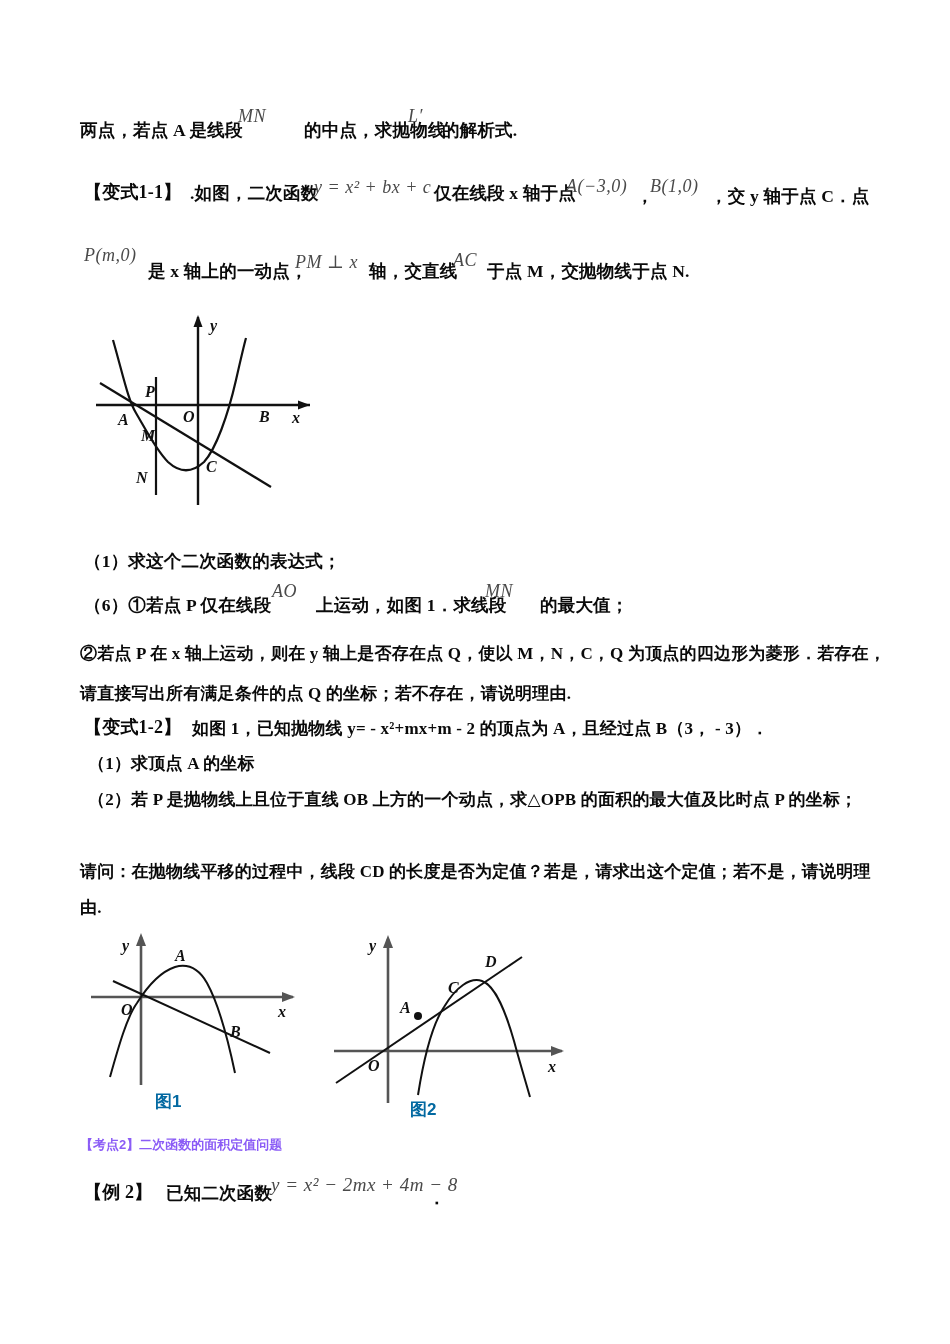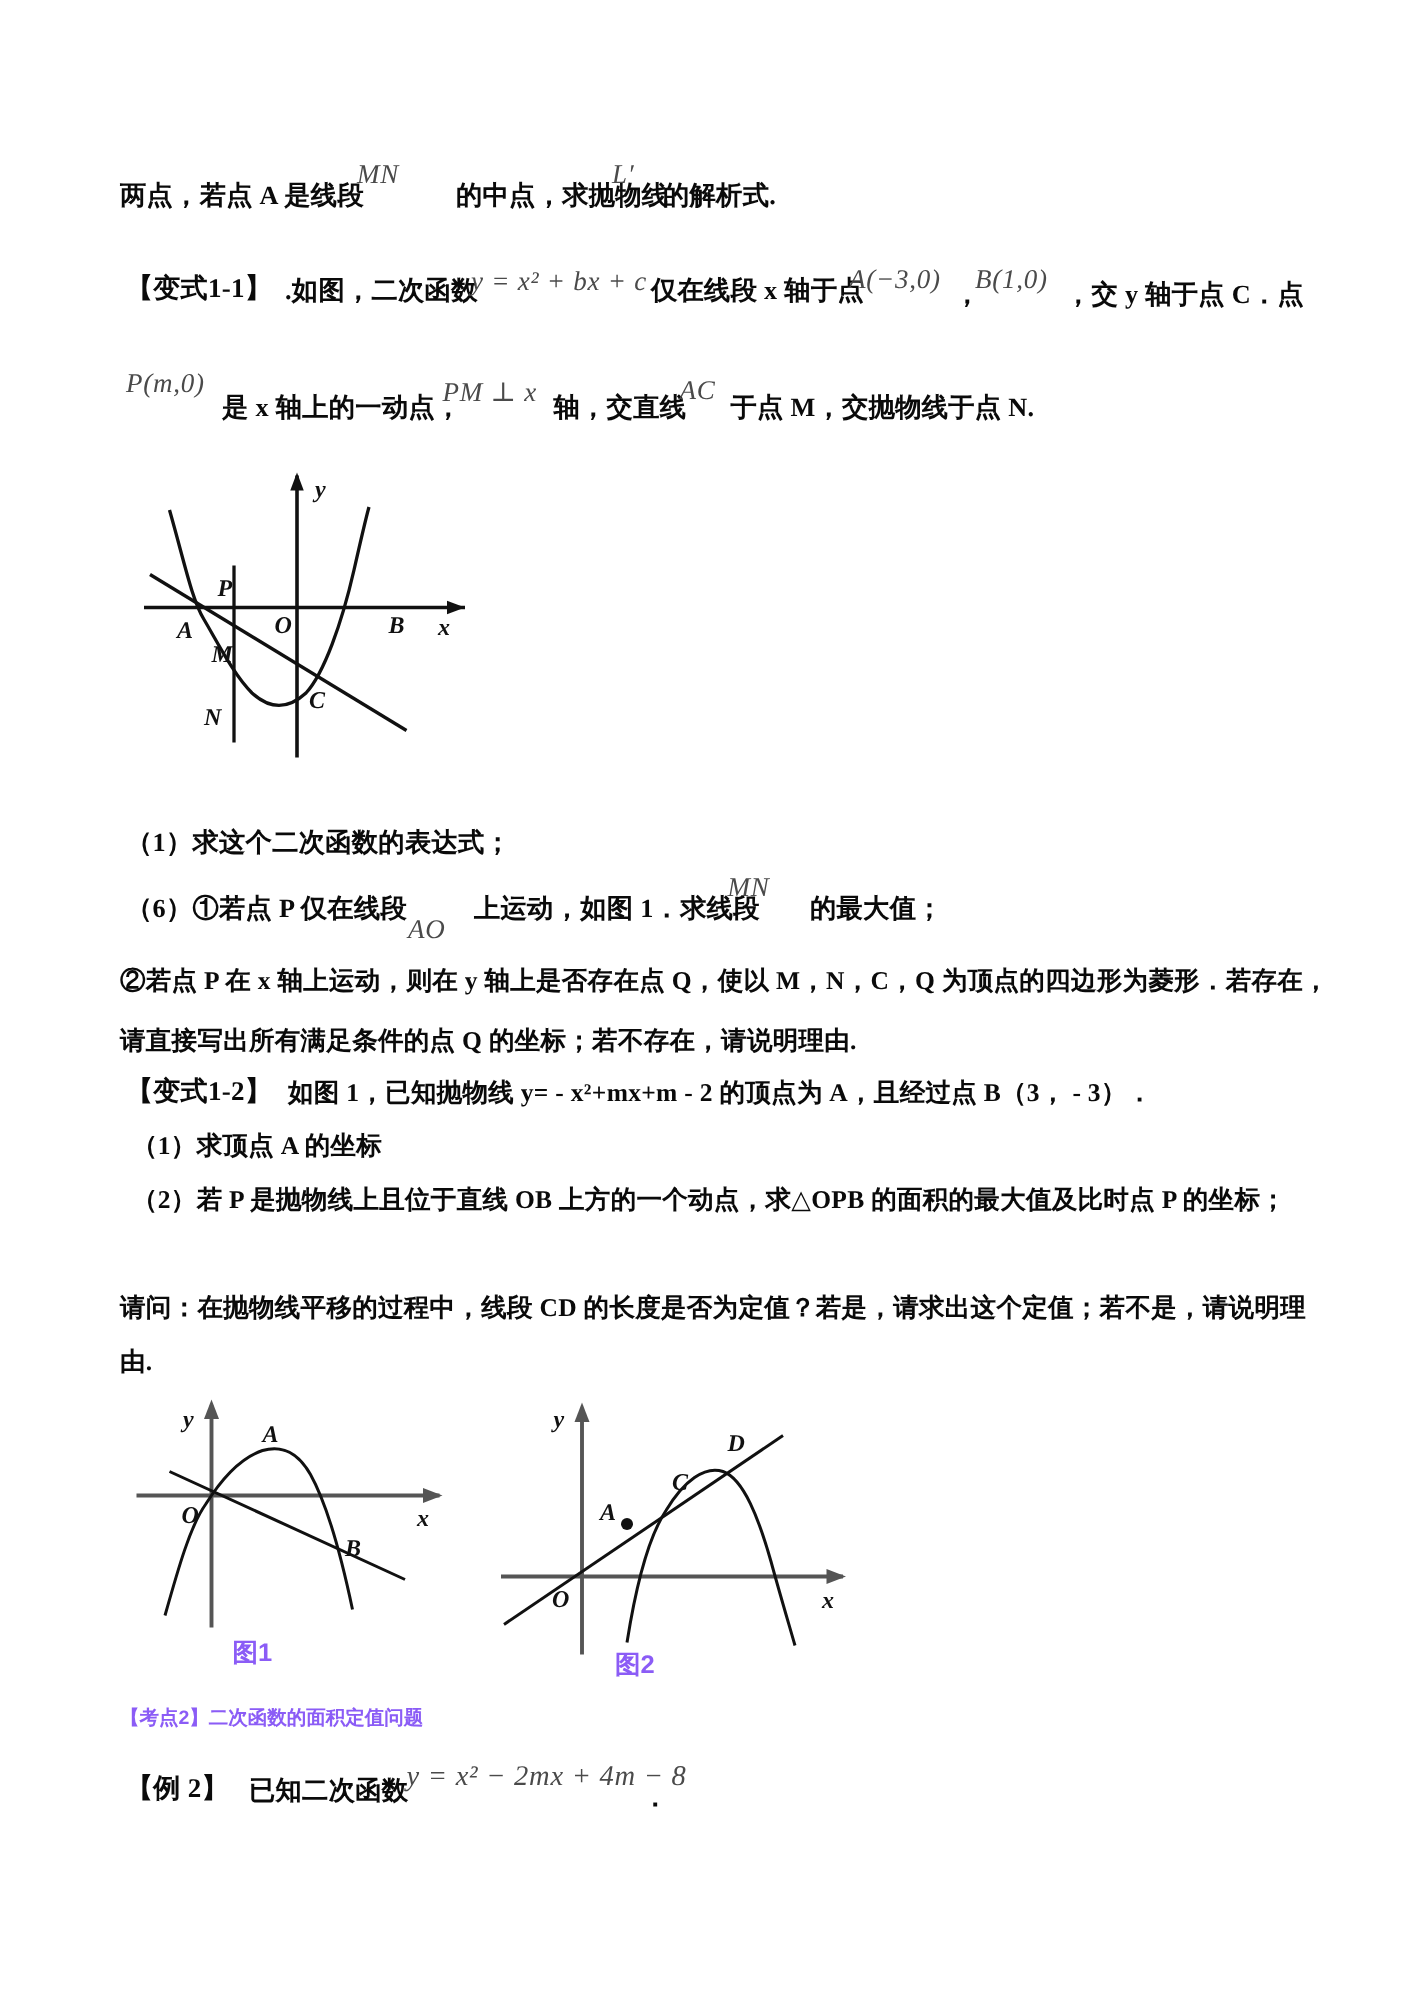--- a/index.html
+++ b/index.html
@@ -54,21 +54,21 @@
     font-weight: bold;
   }
   .fig {
     position: absolute;
   }
   .fig-caption {
     position: absolute;
     font-size: 17px;
     font-weight: bold;
     font-family: "Liberation Sans", sans-serif;
-    color: #8b5cf6;
+    color: #0369a1;
   }
   svg { display: block; overflow: visible; }
   svg text {
     font-family: "Liberation Serif", "DejaVu Serif", serif;
     font-style: italic;
     font-weight: bold;
     fill: #111;
   }
 </style>
 </head>
@@ -125,21 +125,21 @@
       <text x="57" y="92" font-size="16">P</text>
       <text x="53" y="136" font-size="16">M</text>
       <text x="48" y="178" font-size="16">N</text>
       <text x="118" y="167" font-size="16">C</text>
     </svg>
   </div>
 
   <div class="body-text" style="left:84px; top:553px;">（1）求这个二次函数的表达式；</div>
 
   <div class="body-text" style="left:84px; top:597px;">（6）①若点 P 仅在线段</div>
-  <div class="inline-math mathit" style="left:272px; top:581px; font-size:18px;margin-top:28px;">AO</div>
+  <div class="inline-math mathit" style="left:272px; top:581px; font-size:18px;">AO</div>
   <div class="body-text" style="left:316px; top:597px;">上运动，如图 1．求线段</div>
   <div class="inline-math mathit" style="left:485px; top:581px; font-size:18px;">MN</div>
   <div class="body-text" style="left:540px; top:597px;">的最大值；</div>
 
   <div class="body-text" style="left:80px; top:645px; font-size:17px;">②若点 P 在 x 轴上运动，则在 y 轴上是否存在点 Q，使以 M，N，C，Q 为顶点的四边形为菱形．若存在，</div>
   <div class="body-text" style="left:80px; top:685px; font-size:17px;">请直接写出所有满足条件的点 Q 的坐标；若不存在，请说明理由.</div>
 
   <div class="body-text tag" style="left:84px; top:718px; font-size:18px;">【变式1-2】</div>
   <div class="body-text" style="left:192px; top:720px; font-size:17px;">如图 1，已知抛物线 y= - x²+mx+m - 2 的顶点为 A，且经过点 B（3， - 3）．</div>
 

